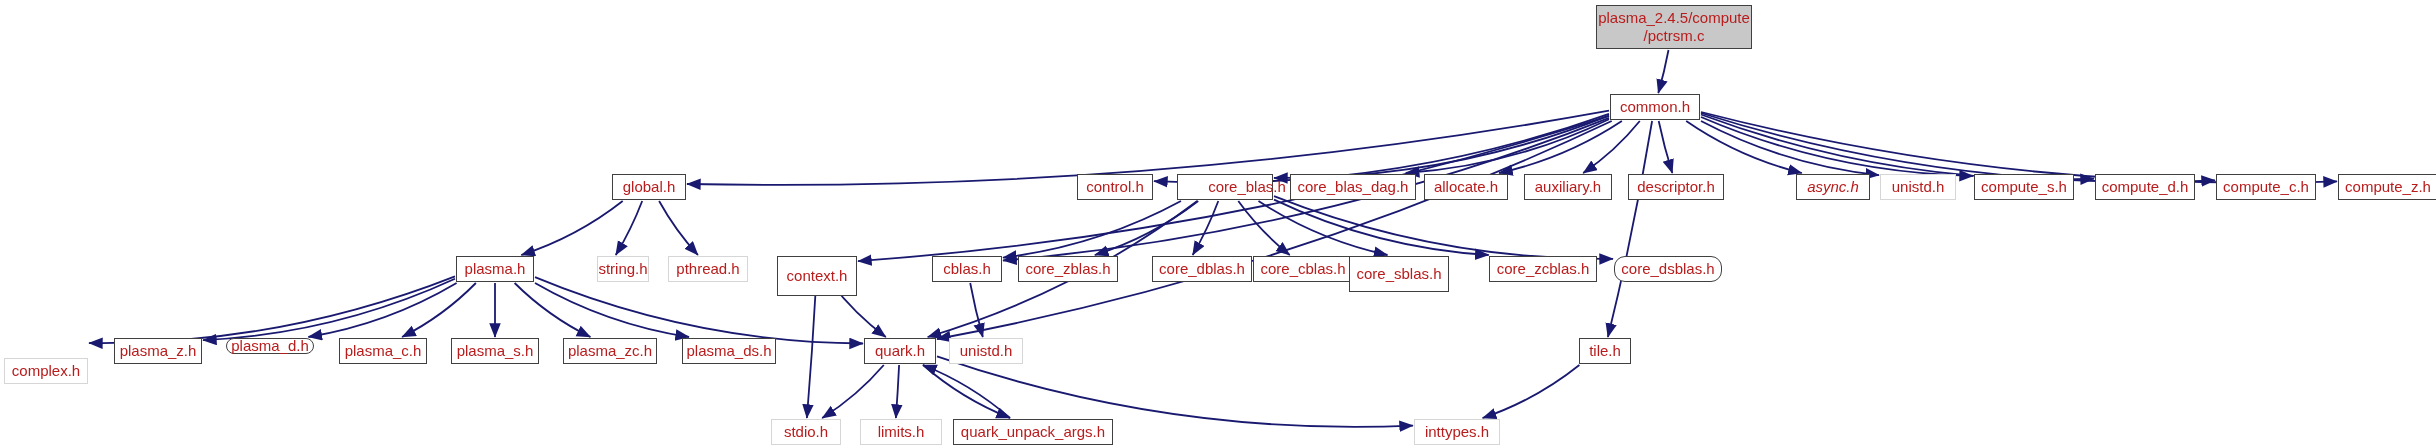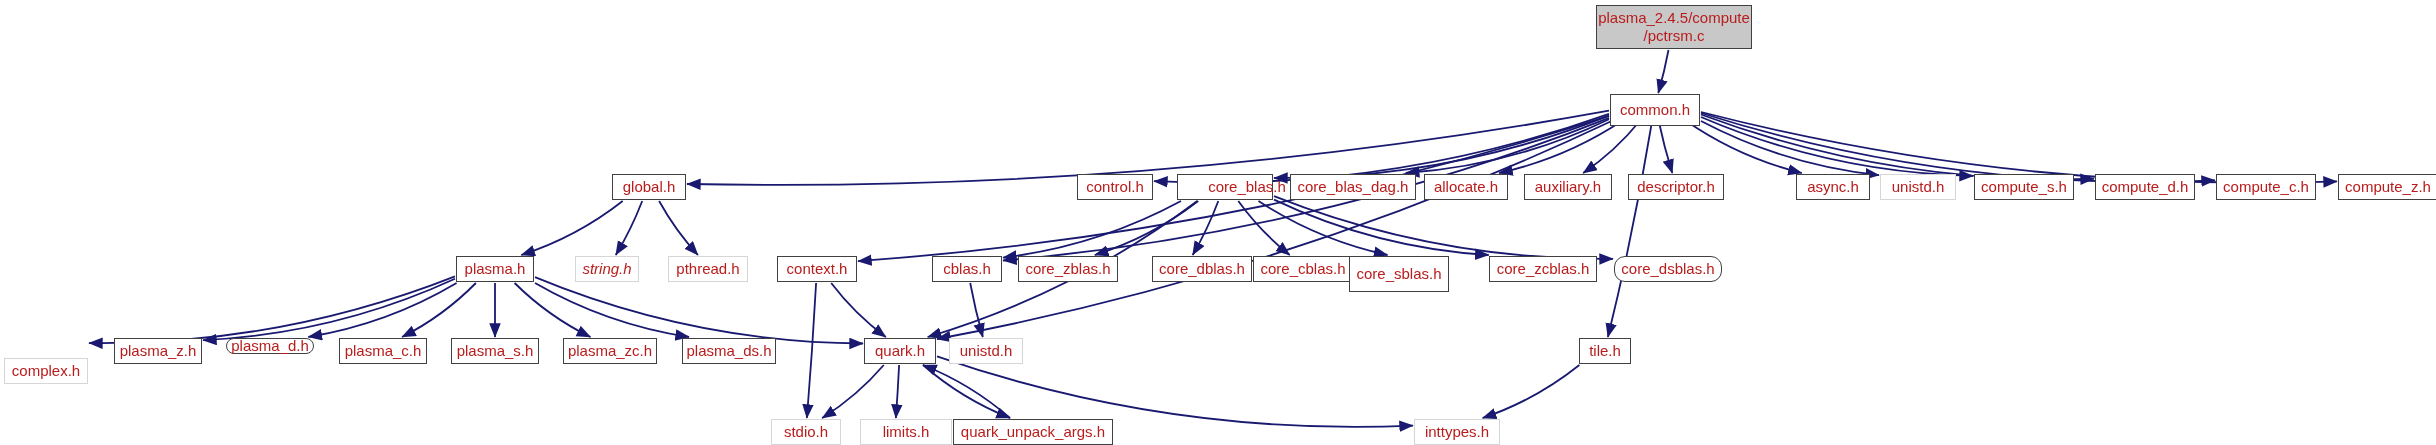--- a/index.html
+++ b/index.html
@@ -108,53 +108,53 @@
         <path d="M899.1,365.0 Q897.8,391.5 895.9,418.0" fill="none" stroke="#191970" stroke-width="1.8" marker-end="url(#arrow)"></path>
         <path d="M923.0,365.0 Q962.0,398.9 1010.0,418.0" fill="none" stroke="#191970" stroke-width="1.8" marker-end="url(#arrow)"></path>
         <path d="M937.0,356.4 Q1168.4,436.5 1413.0,425.6" fill="none" stroke="#191970" stroke-width="1.8" marker-end="url(#arrow)"></path>
         <path d="M1010.0,418.0 Q971.0,384.1 923.0,365.0" fill="none" stroke="#191970" stroke-width="1.8" marker-end="url(#arrow)"></path>
         <path d="M1579.4,365.0 Q1535.6,400.0 1482.6,418.0" fill="none" stroke="#191970" stroke-width="1.8" marker-end="url(#arrow)"></path>
       </g>
   </svg>
   <div id="node-layer">
       <div class="node-box root" style="left: 1596px; top: 5px; width: 156px; height: 44px;"><span class="node-label">plasma_2.4.5/compute
 /pctrsm.c</span></div>
-      <div class="node-box" style="left: 1610px; top: 94px; width: 90px; height: 32px;"><span class="node-label">common.h</span></div>
+      <div class="node-box" style="left: 1610px; top: 94px; width: 90px; height: 26px;"><span class="node-label">common.h</span></div>
       <div class="node-box" style="left: 612px; top: 174px; width: 74px; height: 26px;"><span class="node-label">global.h</span></div>
       <div class="node-box" style="left: 1077px; top: 174px; width: 76px; height: 26px;"><span class="node-label">control.h</span></div>
       <div class="node-box" style="left: 1177px; top: 174px; width: 96px; height: 26px; padding-left: 44px;"><span class="node-label">core_blas.h</span></div>
       <div class="node-box" style="left: 1290px; top: 174px; width: 126px; height: 26px;"><span class="node-label">core_blas_dag.h</span></div>
       <div class="node-box" style="left: 1424px; top: 174px; width: 84px; height: 26px;"><span class="node-label">allocate.h</span></div>
       <div class="node-box" style="left: 1524px; top: 174px; width: 88px; height: 26px;"><span class="node-label">auxiliary.h</span></div>
       <div class="node-box" style="left: 1628px; top: 174px; width: 96px; height: 26px;"><span class="node-label">descriptor.h</span></div>
-      <div class="node-box" style="left: 1796px; top: 174px; width: 74px; height: 26px;"><span class="node-label">async.h</span></div>
+      <div class="node-box" style="left: 1796px; top: 174px; width: 74px; height: 26px; font-style: italic;"><span class="node-label">async.h</span></div>
       <div class="node-box sys" style="left: 1880px; top: 174px; width: 76px; height: 26px;"><span class="node-label">unistd.h</span></div>
       <div class="node-box" style="left: 1974px; top: 174px; width: 100px; height: 26px;"><span class="node-label">compute_s.h</span></div>
       <div class="node-box" style="left: 2095px; top: 174px; width: 100px; height: 26px;"><span class="node-label">compute_d.h</span></div>
       <div class="node-box" style="left: 2216px; top: 174px; width: 100px; height: 26px;"><span class="node-label">compute_c.h</span></div>
       <div class="node-box" style="left: 2338px; top: 174px; width: 100px; height: 26px;"><span class="node-label">compute_z.h</span></div>
       <div class="node-box" style="left: 456px; top: 256px; width: 78px; height: 26px;"><span class="node-label">plasma.h</span></div>
-      <div class="node-box sys" style="left: 575px; top: 256px; width: 64px; height: 26px; font-style: italic;"><span class="node-label">string.h</span></div>
+      <div class="node-box sys" style="left: 597px; top: 256px; width: 52px; height: 26px;"><span class="node-label">string.h</span></div>
       <div class="node-box sys" style="left: 668px; top: 256px; width: 80px; height: 26px;"><span class="node-label">pthread.h</span></div>
-      <div class="node-box" style="left: 777px; top: 256px; width: 80px; height: 26px;"><span class="node-label">context.h</span></div>
+      <div class="node-box" style="left: 777px; top: 256px; width: 80px; height: 40px;"><span class="node-label">context.h</span></div>
       <div class="node-box" style="left: 932px; top: 256px; width: 70px; height: 26px;"><span class="node-label">cblas.h</span></div>
       <div class="node-box" style="left: 1018px; top: 256px; width: 100px; height: 26px;"><span class="node-label">core_zblas.h</span></div>
       <div class="node-box" style="left: 1136px; top: 256px; width: 100px; height: 26px; margin-left: 16px;"><span class="node-label">core_dblas.h</span></div>
       <div class="node-box" style="left: 1253px; top: 256px; width: 100px; height: 26px;"><span class="node-label">core_cblas.h</span></div>
       <div class="node-box" style="left: 1349px; top: 256px; width: 100px; height: 36px;"><span class="node-label">core_sblas.h</span></div>
       <div class="node-box" style="left: 1489px; top: 256px; width: 108px; height: 26px;"><span class="node-label">core_zcblas.h</span></div>
       <div class="node-box" style="left: 1614px; top: 256px; width: 108px; height: 26px; border-radius: 11px;"><span class="node-label">core_dsblas.h</span></div>
       <div class="node-box sys" style="left: 4px; top: 338px; width: 84px; height: 26px; margin-top: 20px;"><span class="node-label">complex.h</span></div>
       <div class="node-box" style="left: 114px; top: 338px; width: 88px; height: 26px;"><span class="node-label">plasma_z.h</span></div>
       <div class="node-box" style="left: 226px; top: 338px; width: 88px; height: 16px; border-radius: 8px;"><span class="node-label">plasma_d.h</span></div>
       <div class="node-box" style="left: 339px; top: 338px; width: 88px; height: 26px;"><span class="node-label">plasma_c.h</span></div>
       <div class="node-box" style="left: 451px; top: 338px; width: 88px; height: 26px;"><span class="node-label">plasma_s.h</span></div>
       <div class="node-box" style="left: 563px; top: 338px; width: 94px; height: 26px;"><span class="node-label">plasma_zc.h</span></div>
       <div class="node-box" style="left: 682px; top: 338px; width: 94px; height: 26px;"><span class="node-label">plasma_ds.h</span></div>
       <div class="node-box" style="left: 864px; top: 338px; width: 72px; height: 26px;"><span class="node-label">quark.h</span></div>
       <div class="node-box sys" style="left: 949px; top: 338px; width: 74px; height: 26px;"><span class="node-label">unistd.h</span></div>
       <div class="node-box" style="left: 1579px; top: 338px; width: 52px; height: 26px;"><span class="node-label">tile.h</span></div>
       <div class="node-box sys" style="left: 771px; top: 419px; width: 70px; height: 26px;"><span class="node-label">stdio.h</span></div>
-      <div class="node-box sys" style="left: 860px; top: 419px; width: 92px; height: 26px;"><span class="node-label">limits.h</span></div>
+      <div class="node-box sys" style="left: 860px; top: 419px; width: 82px; height: 26px;"><span class="node-label">limits.h</span></div>
       <div class="node-box" style="left: 953px; top: 419px; width: 160px; height: 26px;"><span class="node-label">quark_unpack_args.h</span></div>
       <div class="node-box sys" style="left: 1414px; top: 419px; width: 86px; height: 26px;"><span class="node-label">inttypes.h</span></div>
     </div>
 </div>
 
 </body></html>

